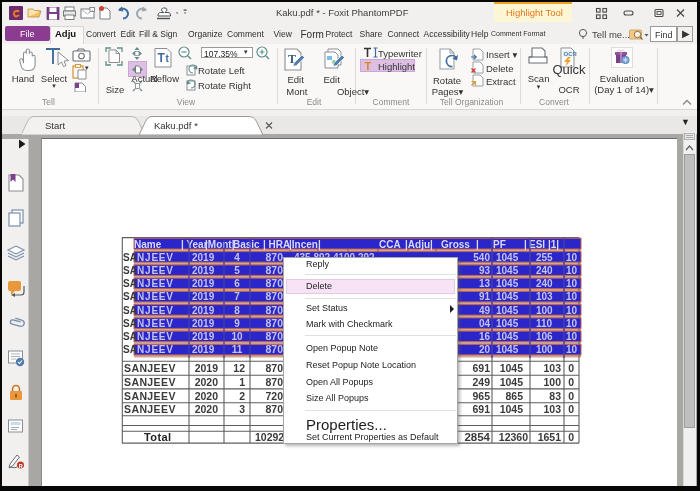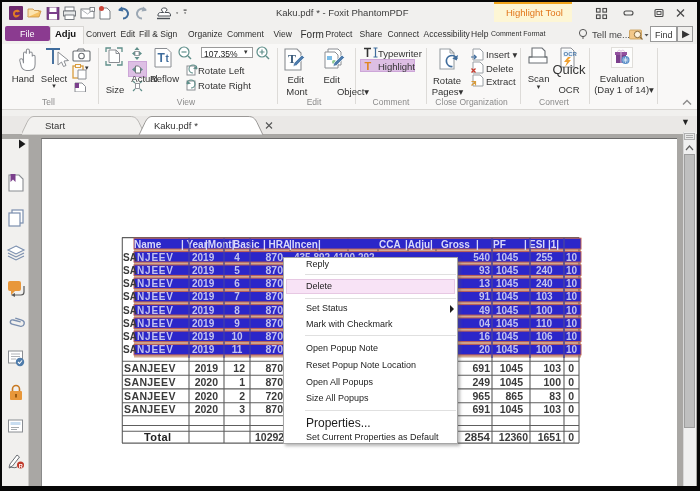--- a/index.html
+++ b/index.html
@@ -99,21 +99,21 @@
 <div class="abs" style="left:277px;top:48px;width:1px;height:56px;background:#dddbd8;"></div>
 <div class="abs" style="left:355px;top:48px;width:1px;height:56px;background:#dddbd8;"></div>
 <div class="abs" style="left:425.5px;top:48px;width:1px;height:56px;background:#dddbd8;"></div>
 <div class="abs" style="left:520px;top:48px;width:1px;height:56px;background:#dddbd8;"></div>
 <div class="abs" style="left:588.5px;top:48px;width:1px;height:56px;background:#dddbd8;"></div>
 <div class="abs" style="left:657px;top:48px;width:1px;height:56px;background:#dddbd8;"></div>
 <div class="t" style="left:48.5px;top:97px;font-size:8.5px;color:#8a8a8a;transform:translateX(-50%);">Tell</div>
 <div class="t" style="left:186px;top:97px;font-size:8.5px;color:#8a8a8a;transform:translateX(-50%);">View</div>
 <div class="t" style="left:314px;top:97px;font-size:8.5px;color:#8a8a8a;transform:translateX(-50%);">Edit</div>
 <div class="t" style="left:391px;top:97px;font-size:8.5px;color:#8a8a8a;transform:translateX(-50%);">Comment</div>
-<div class="t" style="left:471.5px;top:97px;font-size:8.5px;color:#8a8a8a;transform:translateX(-50%);">Close Organization</div>
+<div class="t" style="left:471.5px;top:97px;font-size:8.5px;color:#8a8a8a;transform:translateX(-50%);">Tell Organization</div>
 <div class="t" style="left:554px;top:97px;font-size:8.5px;color:#8a8a8a;transform:translateX(-50%);">Convert</div>
 <svg class="abs" style="left:681px;top:99px;" width="12" height="7" viewBox="0 0 12 7">
     <path d="M2 5.5 L6 1.5 L10 5.5" fill="none" stroke="#8a8a8a" stroke-width="1.3"></path>
   </svg>
 <svg class="abs" style="left:12px;top:46px;" width="80" height="46" viewBox="0 0 80 46">
 
 <path d="M6 14 c0-2 3-2.5 3.5 0 l.5 3 v-10 c0-2.4 3-2.4 3 0 v-3 c0-2.4 3.2-2.4 3.2 0 v3 c0-2.2 3-2.2 3 0 v3 c.2-2 3-1.8 3 .2 v8 c0 4-2 6.5-6 6.5 h-3 c-2.5 0-4.5-1.5-5.5-4 z" fill="#fff" stroke="#8a8d92" stroke-width="1.1" transform="translate(2,1) scale(0.95)"></path>
 
 <path d="M34 3 h14 M41 3 v15" stroke="#3f6c9c" stroke-width="1.9" fill="none"></path>
 <path d="M46 6 l0 13 3.5-3 2 4.5 2.5-1 -2-4.5 4.5-.5 z" fill="#fff" stroke="#8a8d92" stroke-width="1"></path>
@@ -518,16 +518,16 @@
 <div class="abs" style="left:21px;top:77.2px;width:151px;height:1px;background:#e0e0e0;"></div>
 <div class="abs" style="left:21px;top:151.5px;width:151px;height:1px;background:#e0e0e0;"></div>
 <div class="t" style="left:22px;top:0.5px;font-size:9px;color:#1c1c1c;">Reply</div>
 <div class="t" style="left:22px;top:23px;font-size:9px;color:#1c1c1c;">Delete</div>
 <div class="t" style="left:22px;top:45.3px;font-size:9px;color:#1c1c1c;">Set Status</div>
 <div class="t" style="left:22px;top:61.1px;font-size:9px;color:#1c1c1c;">Mark with Checkmark</div>
 <div class="t" style="left:22px;top:84.8px;font-size:9px;color:#1c1c1c;">Open Popup Note</div>
 <div class="t" style="left:22px;top:101.6px;font-size:9px;color:#1c1c1c;">Reset Popup Note Location</div>
 <div class="t" style="left:22px;top:118.5px;font-size:9px;color:#1c1c1c;">Open All Popups</div>
 <div class="t" style="left:22px;top:134.8px;font-size:9px;color:#1c1c1c;">Size All Popups</div>
-<div class="t" style="left:22px;top:158.1px;font-size:12px;color:#1c1c1c;">Properties...</div>
+<div class="t" style="left:22px;top:158.1px;font-size:15px;color:#1c1c1c;">Properties...</div>
 <div class="t" style="left:22px;top:174.4px;font-size:9px;color:#1c1c1c;">Set Current Properties as Default</div>
 <div class="abs" style="left:166px;top:47px;width:0;height:0;border-left:4px solid #1c1c1c;border-top:4px solid transparent;border-bottom:4px solid transparent;"></div>
 </div>
 
 </body></html>

